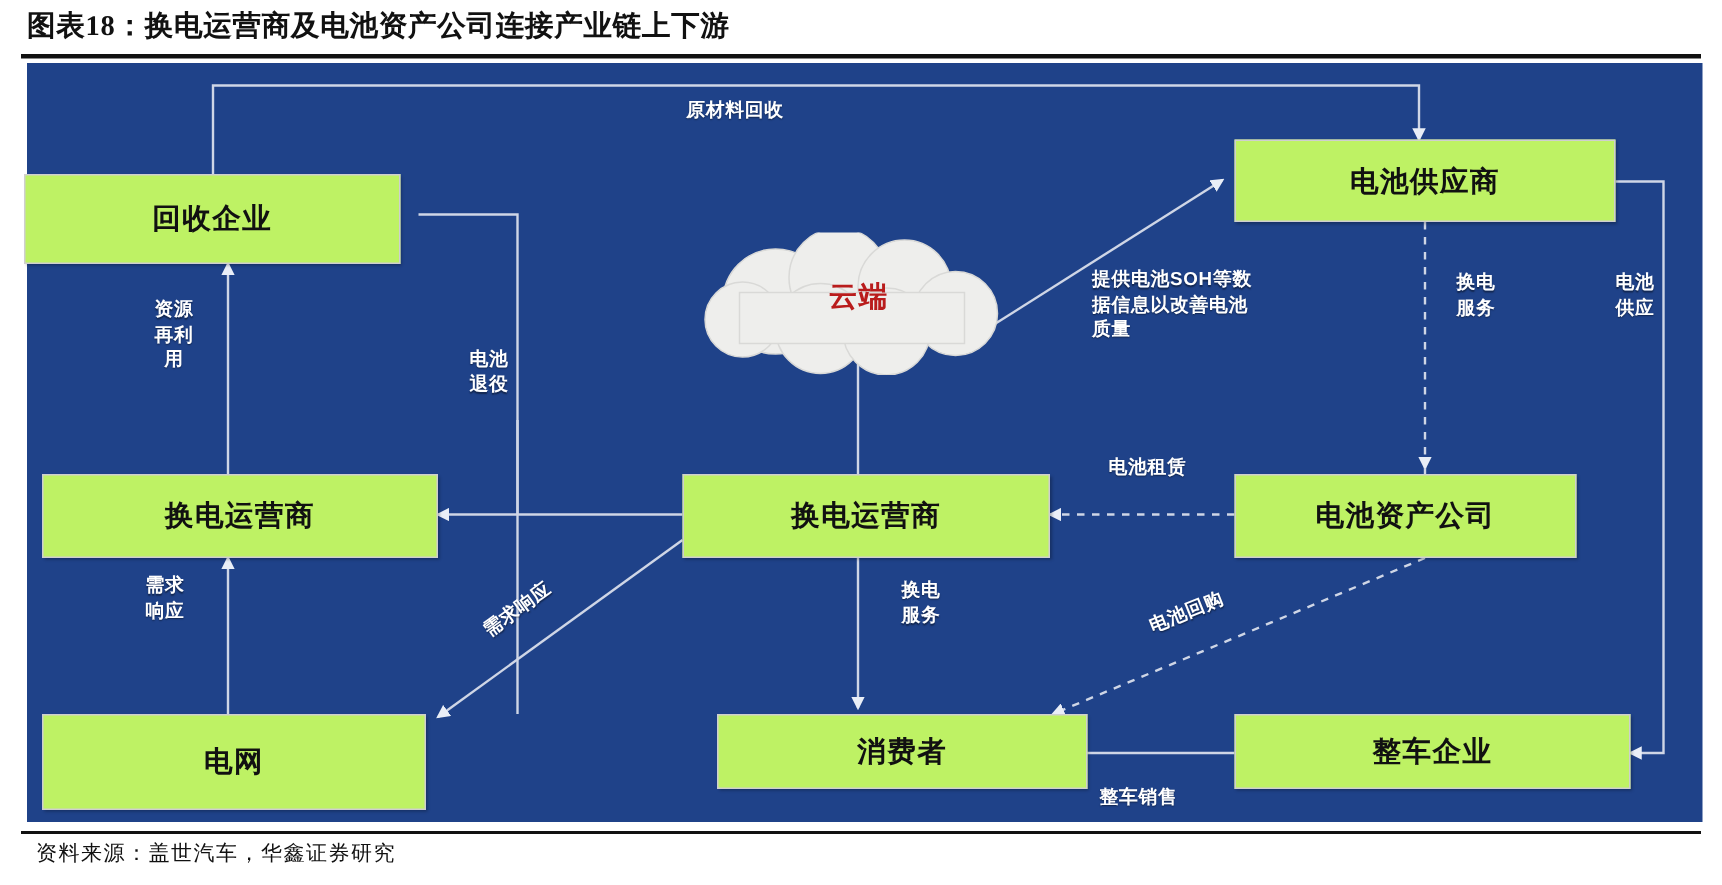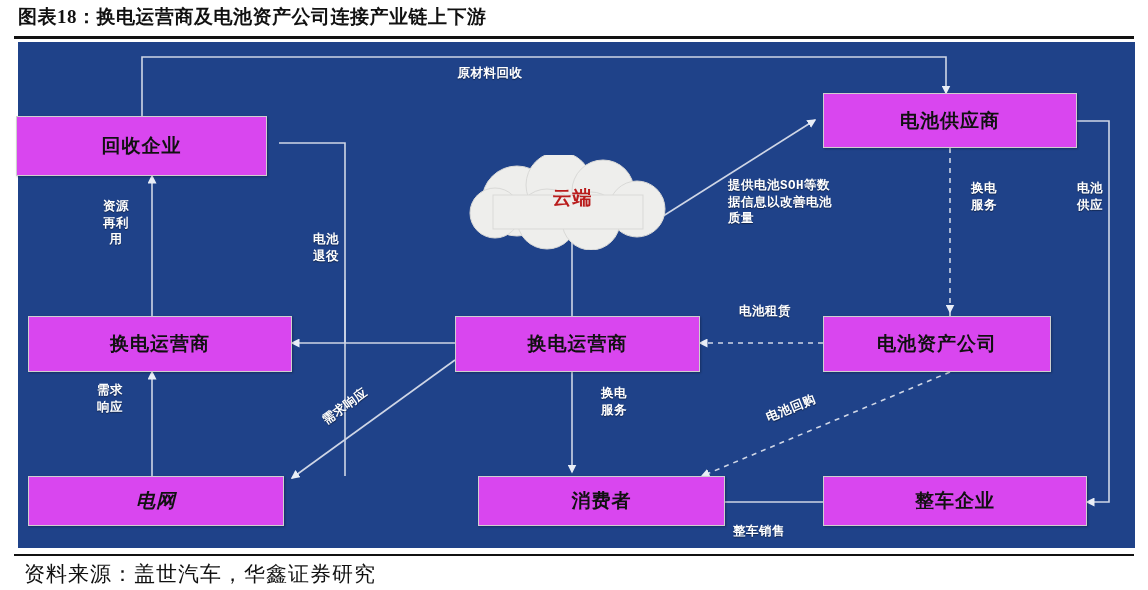--- a/index.html
+++ b/index.html
@@ -19,25 +19,25 @@
   #panel{
     position:absolute;left:18px;top:42px;width:1117px;height:506px;
     background:#1f4289;
   }
   #footer-rule{
     position:absolute;left:14px;top:554px;width:1120px;height:2px;background:#111;
   }
   #source{
     position:absolute;left:24px;top:560px;
     font-family:Liberation Sans, sans-serif;
-    font-size:21px;color:#111;letter-spacing:1px;white-space:nowrap;
+    font-size:14px;color:#111;letter-spacing:1px;white-space:nowrap;
   }
   svg#wires{position:absolute;left:0;top:0;width:1148px;height:590px;pointer-events:none;}
   .node{
-    position:absolute;background:#d946ef;border:1px solid #cfcfcf;
+    position:absolute;background:#bef264;border:1px solid #cfcfcf;
     display:flex;align-items:center;justify-content:center;
     box-shadow:1px 1px 2px rgba(0,0,0,0.28);
     font-weight:bold;color:#111;font-size:19px;letter-spacing:1px;
     box-sizing:border-box;
   }
   .cloudtxt{
     position:absolute;font-weight:bold;color:#b91c1c;font-size:19px;letter-spacing:1px;
     display:flex;align-items:center;justify-content:center;font-family:Liberation Mono, monospace;
   }
   .elabel{
@@ -118,36 +118,36 @@
 <div class="node" style="left:16px;top:116px;width:251px;height:60px;">回收企业</div>
 
 <div class="node" style="left:823px;top:93px;width:254px;height:55px;">电池供应商</div>
 
 <div class="node" style="left:28px;top:316px;width:264px;height:56px;">换电运营商</div>
 
 <div class="node" style="left:455px;top:316px;width:245px;height:56px;">换电运营商</div>
 
 <div class="node" style="left:823px;top:316px;width:228px;height:56px;">电池资产公司</div>
 
-<div class="node" style="left:28px;top:476px;width:256px;height:50px;font-style:italic;">电网</div>
+<div class="node" style="left:28px;top:476px;width:256px;height:64px;">电网</div>
 
 <div class="node" style="left:478px;top:476px;width:247px;height:50px;">消费者</div>
 
 <div class="node" style="left:823px;top:476px;width:264px;height:50px;">整车企业</div>
 
 <div class="elabel" style="left:425px;top:65px;width:130px;">原材料回收</div>
 
 <div class="elabel" style="left:92px;top:198px;width:48px;">资源
 再利
 用</div>
 
 <div class="elabel" style="left:306px;top:231px;width:40px;">电池
 退役</div>
 
-<div class="elabel" style="left:728px;top:178px;width:135px;text-align:left;font-family:Liberation Mono, monospace;">提供电池SOH等数
+<div class="elabel" style="left:728px;top:178px;width:135px;text-align:left;">提供电池SOH等数
 据信息以改善电池
 质量</div>
 
 <div class="elabel" style="left:962px;top:180px;width:44px;">换电
 服务</div>
 
 <div class="elabel" style="left:1068px;top:180px;width:44px;">电池
 供应</div>
 
 <div class="elabel" style="left:720px;top:303px;width:90px;">电池租赁</div>

